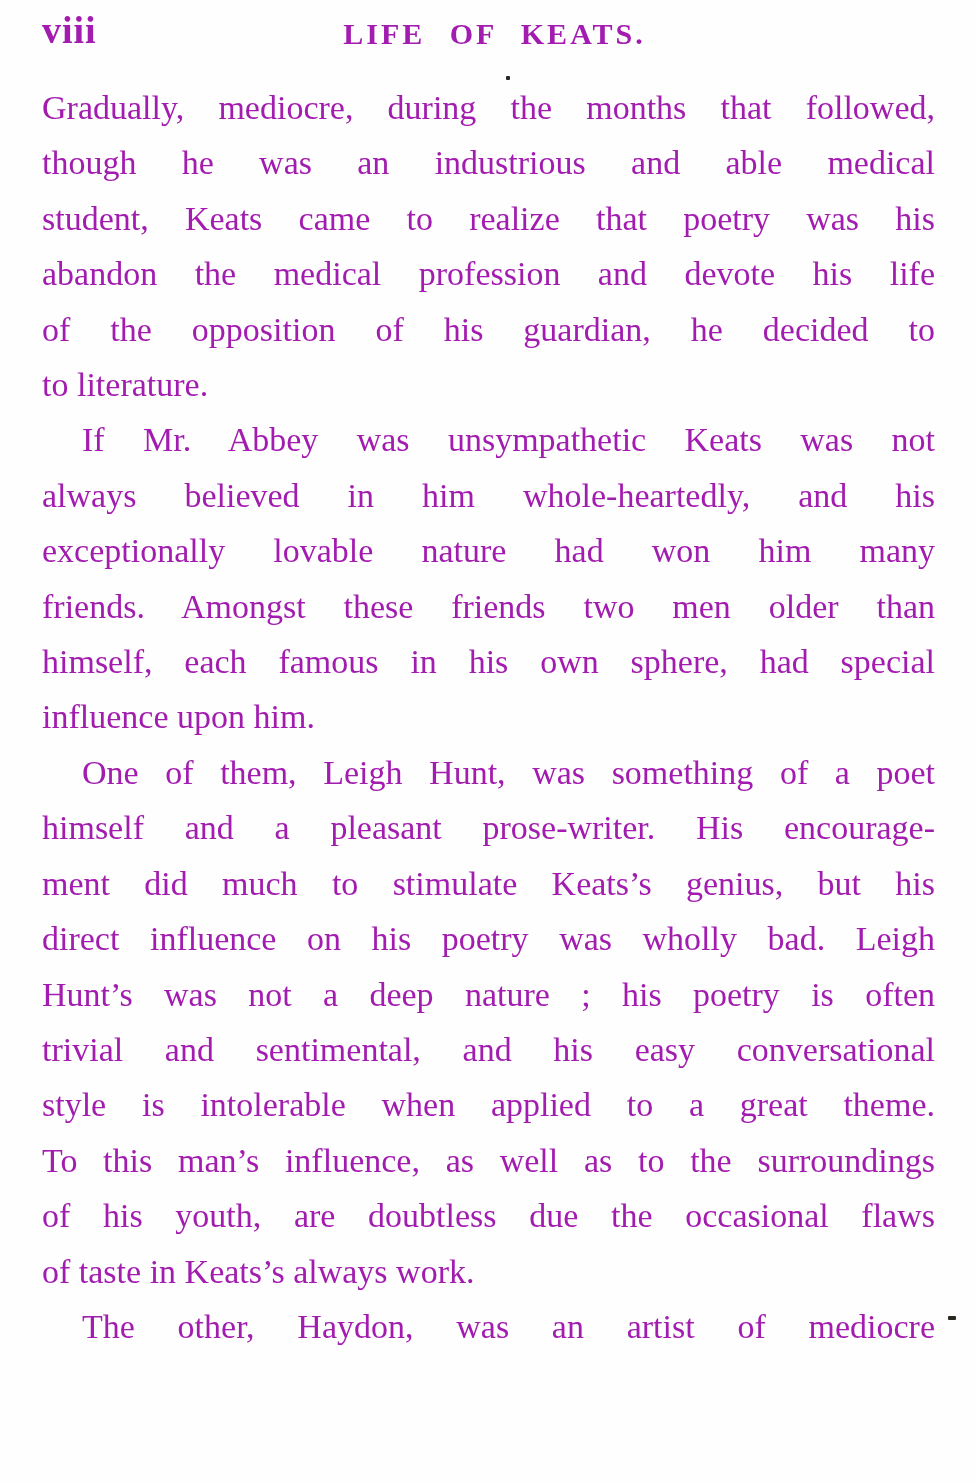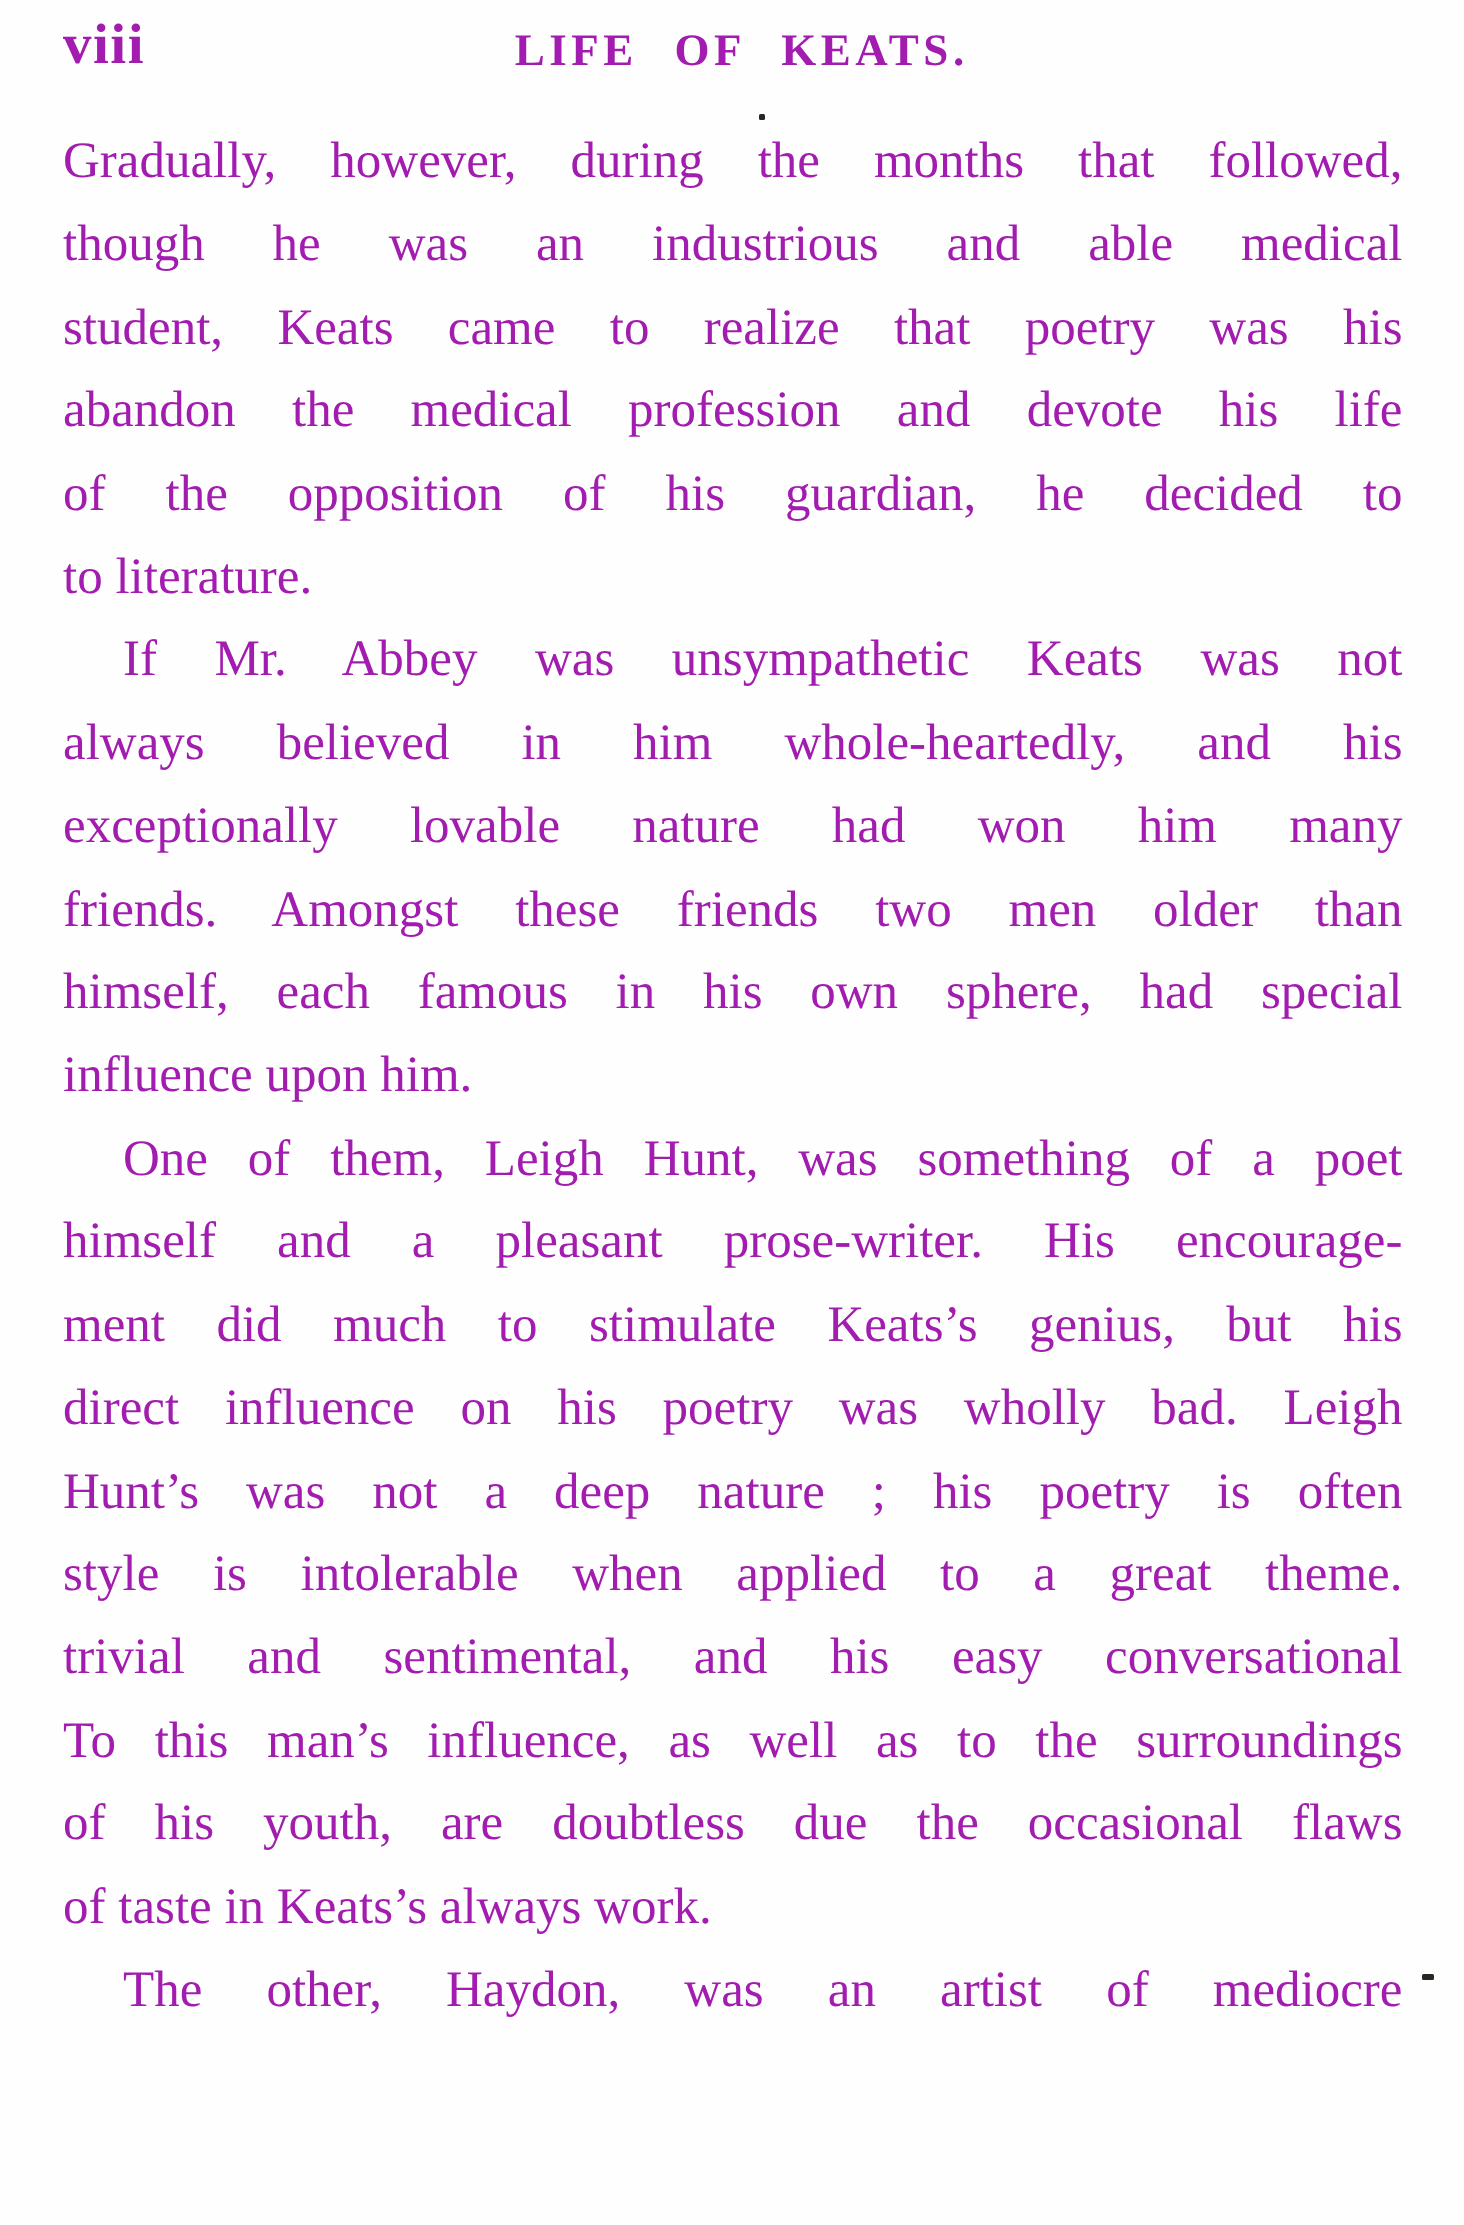--- a/index.html
+++ b/index.html
@@ -78,43 +78,43 @@
 
 <div class="page">
 
   <header class="running-header">
     <span class="page-number">viii</span>
     <span class="running-title">LIFE OF KEATS.</span>
   </header>
 
   <main class="body-text" id="text-body">
       <div class="paragraph">
-        <div class="line">Gradually, however, during the months that followed,</div>
+        <div class="line">Gradually, mediocre, during the months that followed,</div>
         <div class="line">though he was an industrious and able medical</div>
         <div class="line">student, Keats came to realize that poetry was his</div>
         <div class="line">abandon the medical profession and devote his life</div>
         <div class="line">of the opposition of his guardian, he decided to</div>
         <div class="line para-end">to literature.</div>
       </div>
       <div class="paragraph">
         <div class="line indent">If Mr. Abbey was unsympathetic Keats was not</div>
         <div class="line">always believed in him whole-heartedly, and his</div>
         <div class="line">exceptionally lovable nature had won him many</div>
         <div class="line">friends. Amongst these friends two men older than</div>
         <div class="line">himself, each famous in his own sphere, had special</div>
         <div class="line para-end">influence upon him.</div>
       </div>
       <div class="paragraph">
         <div class="line indent">One of them, Leigh Hunt, was something of a poet</div>
         <div class="line">himself and a pleasant prose-writer. His encourage-</div>
         <div class="line">ment did much to stimulate Keats’s genius, but his</div>
         <div class="line">direct influence on his poetry was wholly bad. Leigh</div>
         <div class="line">Hunt’s was not a deep nature ; his poetry is often</div>
+        <div class="line">trivial and sentimental, and his easy conversational</div>
         <div class="line">style is intolerable when applied to a great theme.</div>
-        <div class="line">trivial and sentimental, and his easy conversational</div>
         <div class="line">To this man’s influence, as well as to the surroundings</div>
         <div class="line">of his youth, are doubtless due the occasional flaws</div>
         <div class="line para-end">of taste in Keats’s always work.</div>
       </div>
       <div class="paragraph">
         <div class="line indent">The other, Haydon, was an artist of mediocre</div>
       </div>
     </main>
 
   <div class="scan-speck speck-1"></div>

